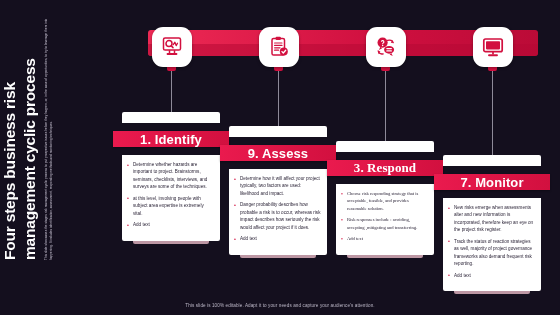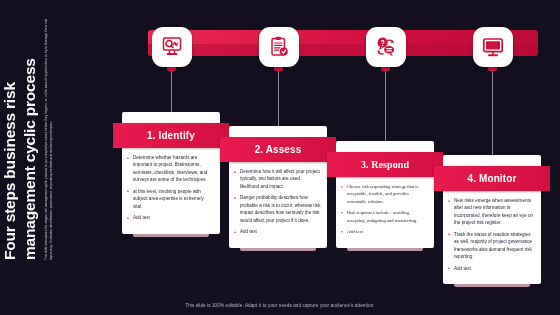--- a/index.html
+++ b/index.html
@@ -90,28 +90,28 @@
 
   
   .card { position: absolute; width: 104px; z-index: 5; }
   .card-top-white {
     height: 11px; background: #ffffff;
     border-radius: 2px 2px 0 0;
     margin: 0 3px;
   }
   .card-banner {
     position: relative;
-    height: 25px;
+    height: 16px;
     background: linear-gradient(90deg, #ea1a4e 0%, #d2103f 100%);
     color: #ffffff;
-    font-size: 10px;
+    font-size: 13px;
     font-weight: bold;
     display: flex; align-items: center; justify-content: center;
     letter-spacing: .1px;
-    margin: 0 -6px;
+    margin: 8px -6px;
     box-shadow: 0 1px 2px rgba(0,0,0,.3);
   }
   .card-body {
     background: #ffffff;
     margin: 0 3px;
     padding: 6px 6px 8px 5px;
     border-radius: 0 0 2px 2px;
   }
   .card-body ul { list-style: none; }
   .card-body li {
@@ -237,21 +237,21 @@
         <li>Determine whether hazards are important to project. Brainstorms, seminars, checklists, interviews, and surveys are some of the techniques.</li>
         <li>at this level, involving people with subject area expertise is extremely vital.</li>
         <li>Add text</li>
       </ul>
     </div>
     <div class="card-foot"></div>
   </div>
 
   <div class="card" style="left:226px; top:126px;">
     <div class="card-top-white"></div>
-    <div class="card-banner">2. Assess</div>
+    <div class="card-banner">9. Assess</div>
     <div class="card-body">
       <ul>
         <li>Determine how it will affect your project typically, two factors are used: likelihood and impact.</li>
         <li>Danger probability describes how probable a risk is to occur, whereas risk impact describes how seriously the risk would affect your project if it does.</li>
         <li>Add text</li>
       </ul>
     </div>
     <div class="card-foot"></div>
   </div>
 
@@ -263,21 +263,21 @@
         <li>Choose risk responding strategy that is acceptable, feasible, and provides reasonable solution.</li>
         <li>Risk responses include : avoiding, accepting ,mitigating and transferring.</li>
         <li>Add text</li>
       </ul>
     </div>
     <div class="card-foot"></div>
   </div>
 
   <div class="card" style="left:440px; top:155px;">
     <div class="card-top-white"></div>
-    <div class="card-banner">4. Monitor</div>
+    <div class="card-banner">7. Monitor</div>
     <div class="card-body">
       <ul>
         <li>New risks emerge when assessments alter and new information is incorporated, therefore keep an eye on the project risk register.</li>
         <li>Track the status of reaction strategies as well, majority of project governance frameworks also demand frequent risk reporting.</li>
         <li>Add text</li>
       </ul>
     </div>
     <div class="card-foot"></div>
   </div>
 

